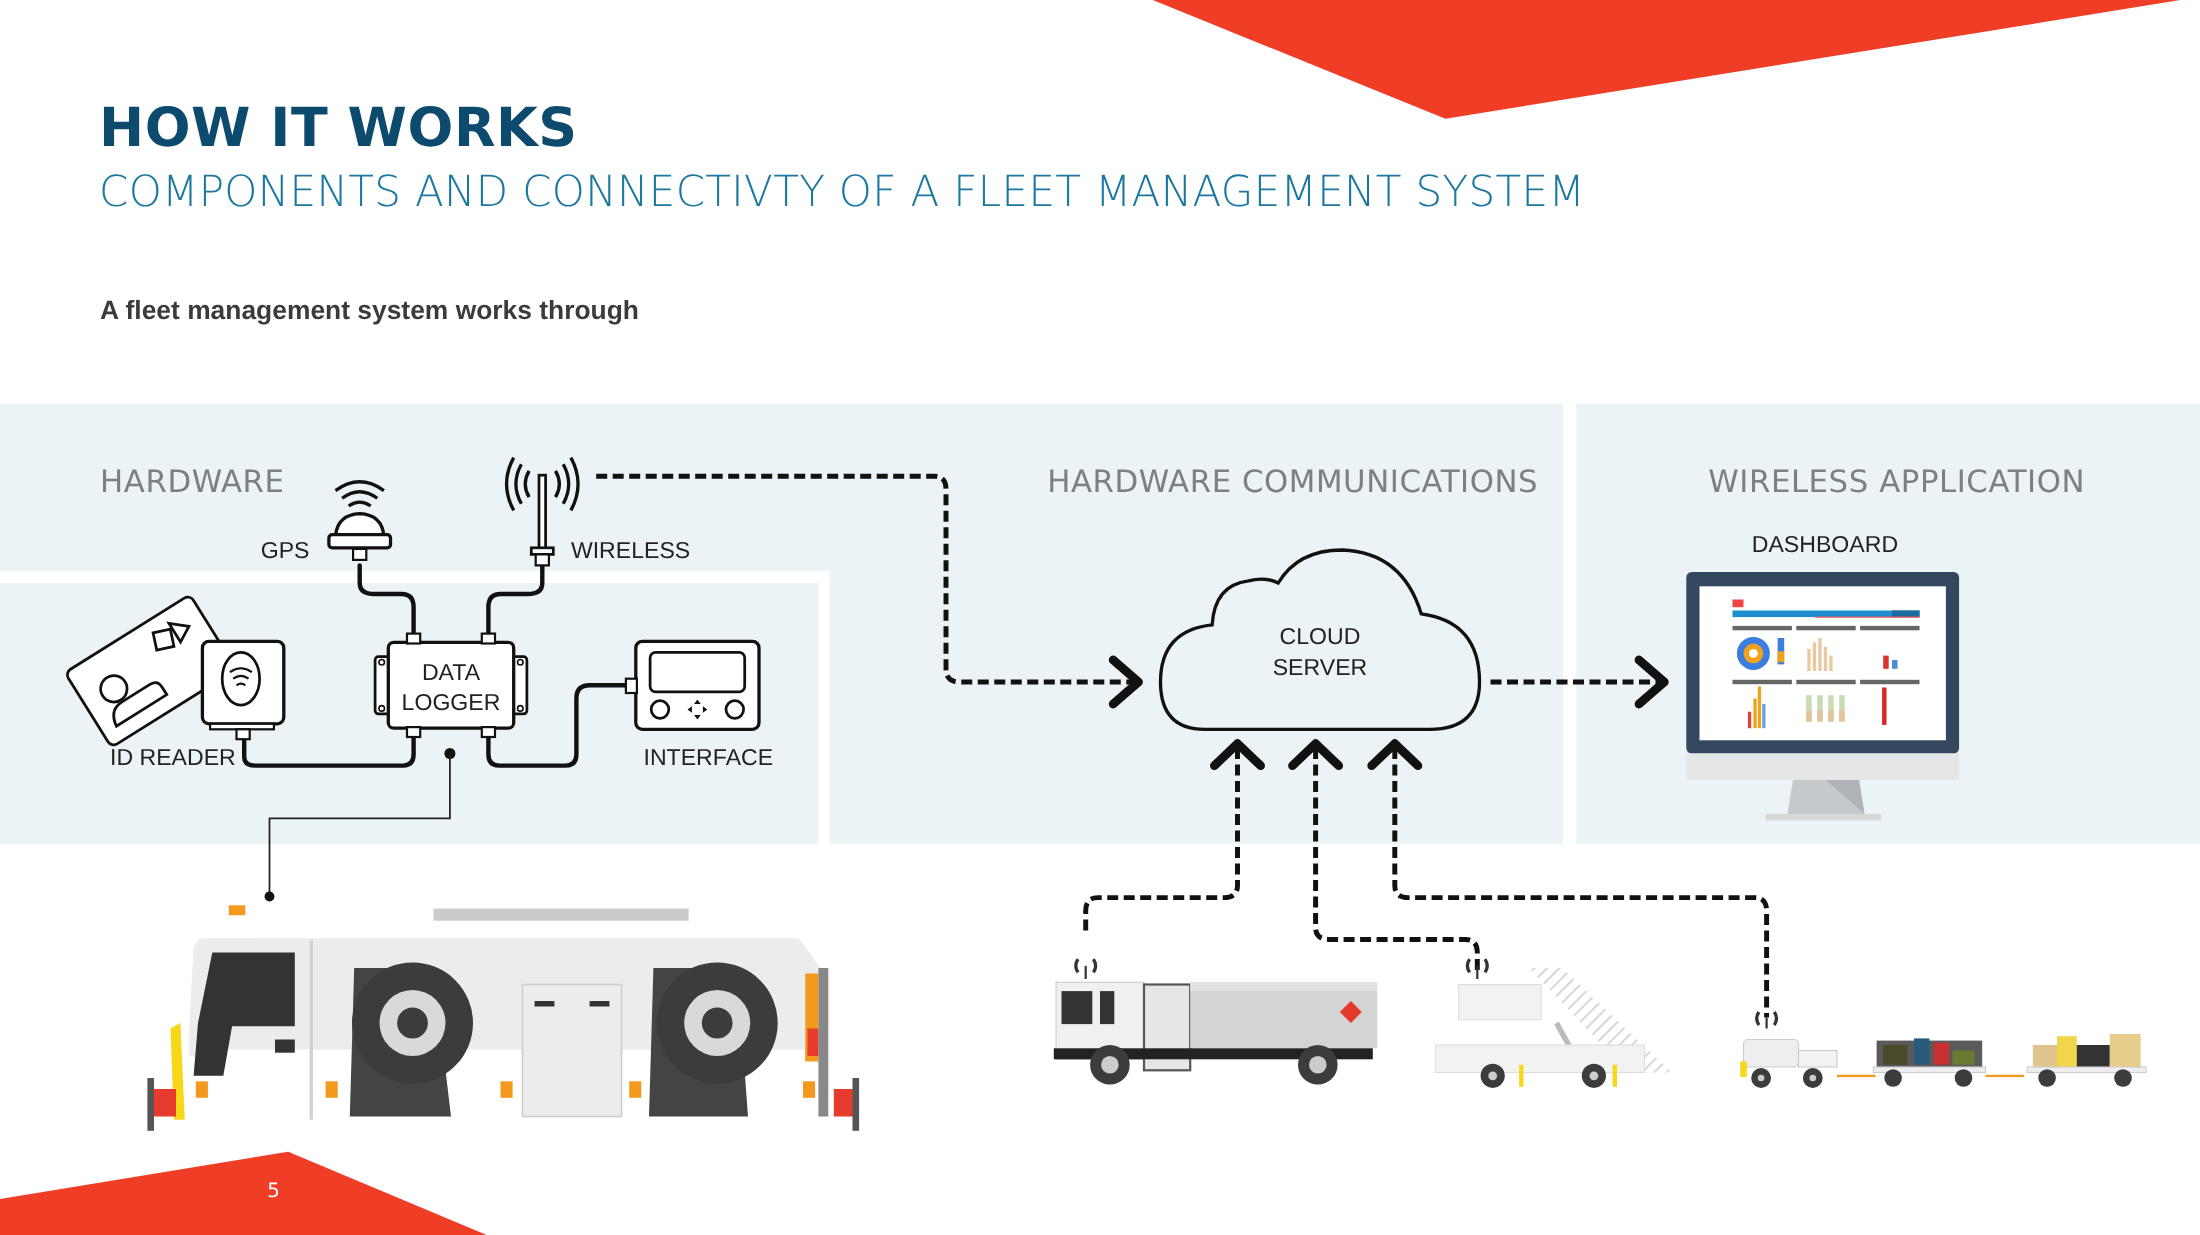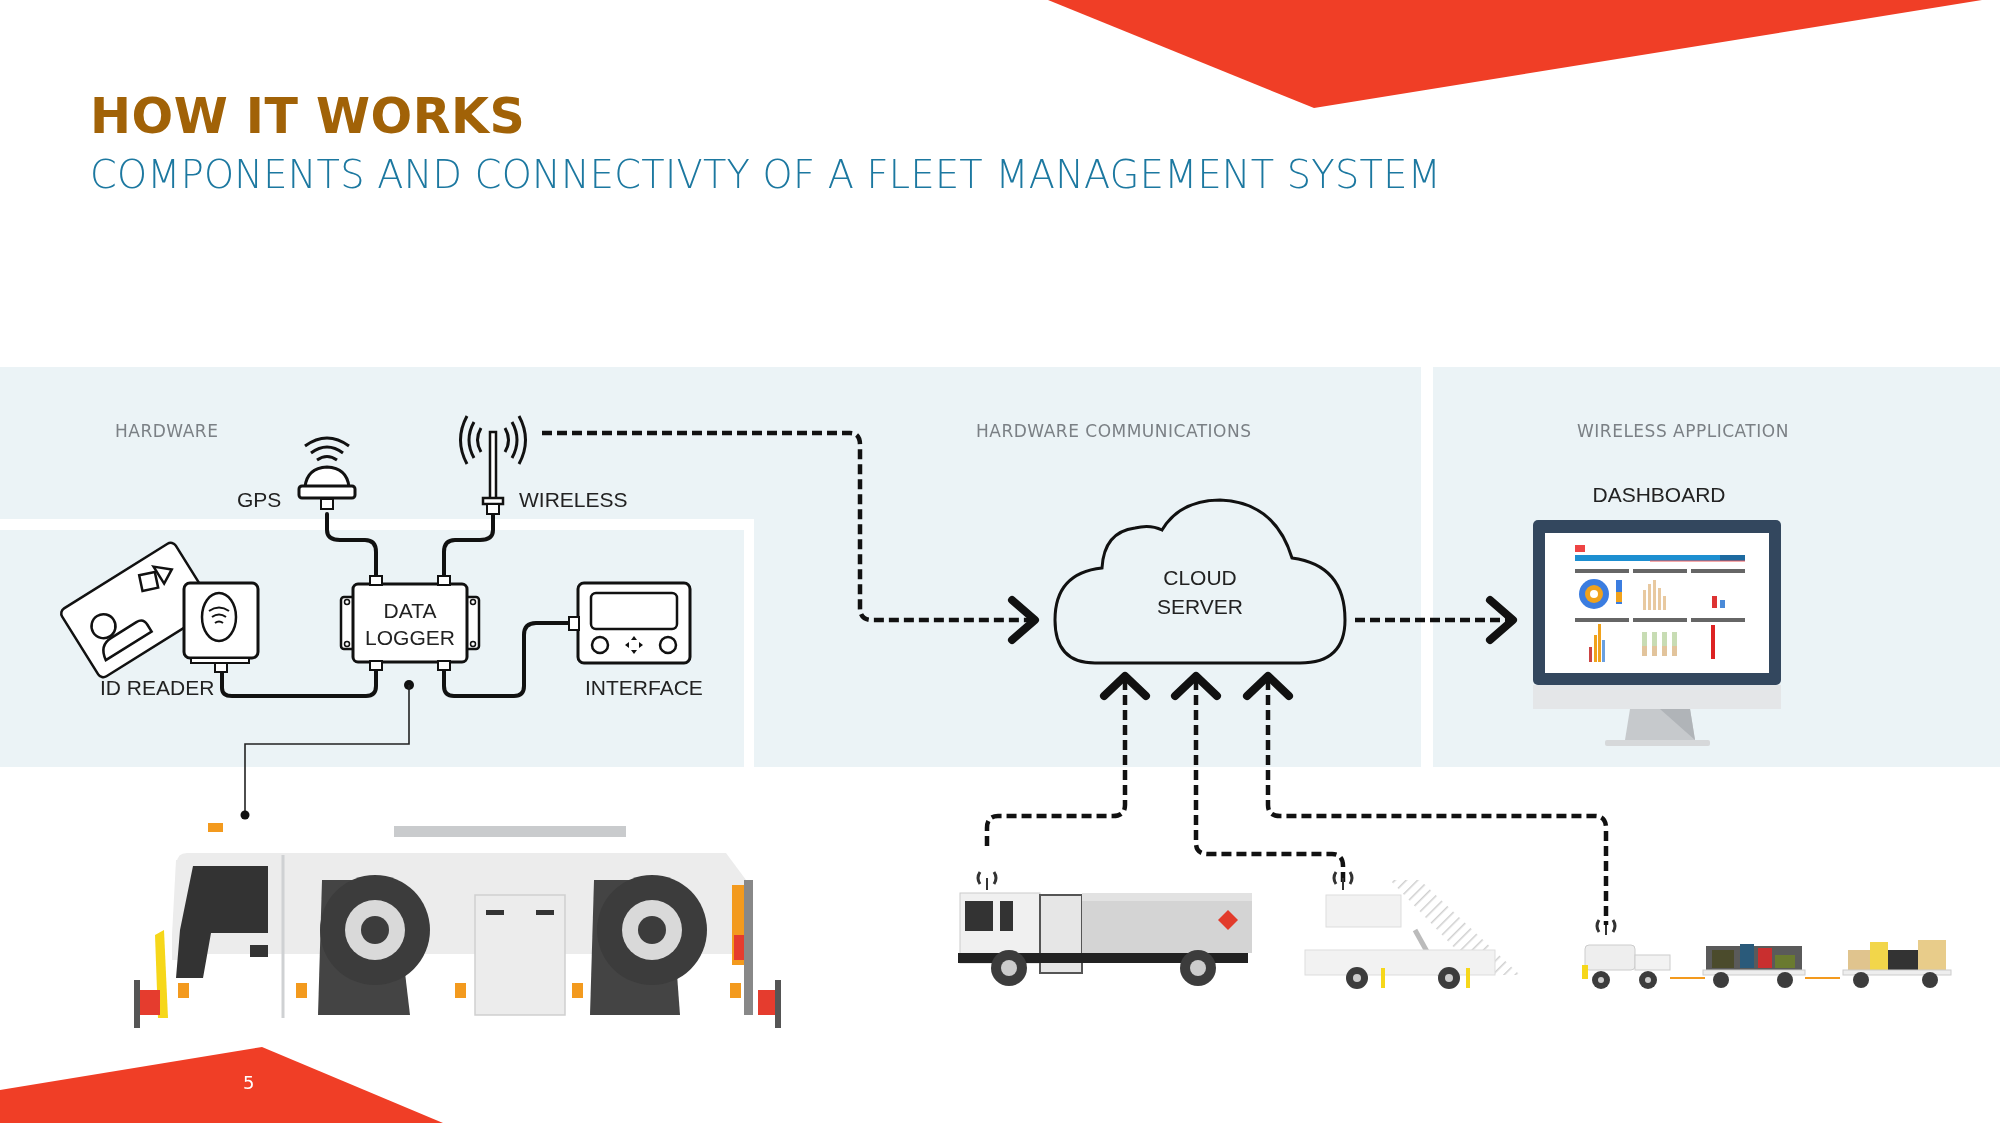--- a/index.html
+++ b/index.html
@@ -1,37 +1,38 @@
 <!DOCTYPE html>
 <html><head>
 <meta charset="utf-8">
 <style>
   html,body{margin:0;padding:0;background:#fff;}
   body{width:2000px;height:1123px;position:relative;overflow:hidden;font-family:"DejaVu Sans","Liberation Sans",sans-serif;}
   .abs{position:absolute;}
-  .title{left:90px;top:88px;font-size:49px;font-weight:bold;color:#a16207;letter-spacing:0.5px;white-space:nowrap;}
+  .title{left:90px;top:88px;font-size:49px;font-weight:bold;color:#0c4a6e;letter-spacing:0.5px;white-space:nowrap;}
   .subtitle{left:90px;top:152px;font-size:39px;font-weight:200;color:#1c78a0;white-space:nowrap;letter-spacing:0.3px;transform:scaleX(0.98);transform-origin:left;}
   .intro{left:91px;top:266px;font-size:24px;font-weight:bold;color:#3b3b3b;line-height:34px;width:600px;font-family:"Liberation Sans",sans-serif;}
   .panel{background:#ebf3f6;}
-  .section-label{font-size:17px;color:#7b8085;font-weight:normal;letter-spacing:0.5px;white-space:nowrap;margin-left:24px;}
+  .section-label{font-size:28px;color:#7b8085;font-weight:normal;letter-spacing:0.5px;white-space:nowrap;}
   .page-num{left:243px;top:1072px;font-size:18px;color:#fff;}
   svg{position:absolute;left:0;top:0;}
   .device-text{font-family:"Liberation Sans",sans-serif;font-size:21px;fill:#222;}
 </style>
 </head>
 <body>
 
 <svg width="2000" height="1123">
   <polygon points="1048,0 1982,0 1314,108" fill="#f03e26"></polygon>
   <polygon points="0,1090 262,1047 443,1123 0,1123" fill="#f03e26"></polygon>
 </svg>
 
 <div class="abs title">HOW IT WORKS</div>
 <div class="abs subtitle">COMPONENTS AND CONNECTIVTY OF A FLEET MANAGEMENT SYSTEM</div>
 <div class="abs intro">
+  <div>A fleet management system works through</div>
 </div>
 
 <div class="abs panel" style="left:0;top:367px;width:1421px;height:400px;"></div>
 <div class="abs" style="left:0;top:519px;width:754px;height:248px;background:#fff;"></div>
 <div class="abs panel" style="left:0;top:530px;width:744px;height:237px;"></div>
 <div class="abs panel" style="left:1433px;top:367px;width:567px;height:400px;"></div>
 
 <div class="abs section-label" style="left:91px;top:421px;">HARDWARE</div>
 <div class="abs section-label" style="left:952px;top:421px;">HARDWARE COMMUNICATIONS</div>
 <div class="abs section-label" style="left:1553px;top:421px;">WIRELESS APPLICATION</div>

